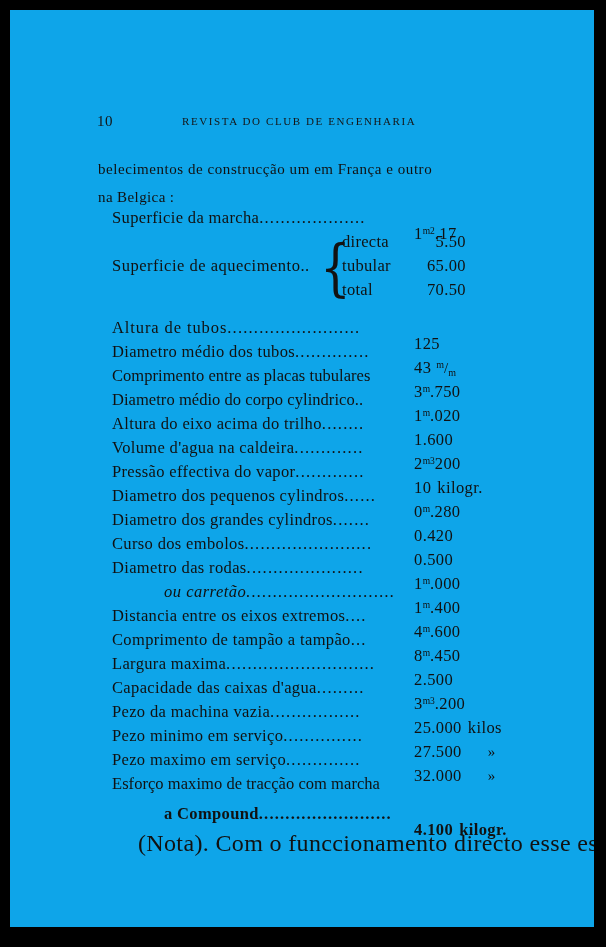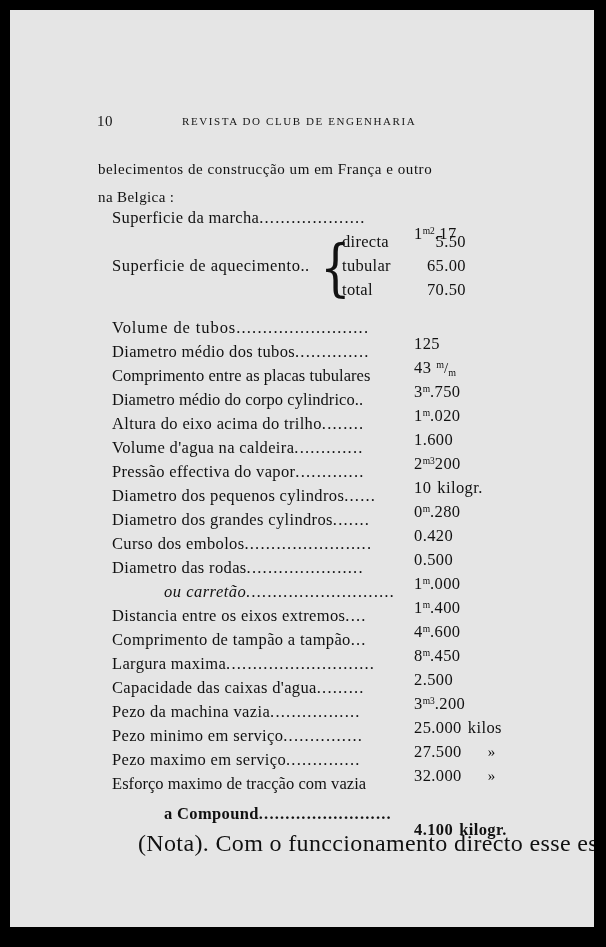--- a/index.html
+++ b/index.html
@@ -13,21 +13,21 @@
     font-family: "Liberation Serif", serif;
     overflow: hidden;
   }
 
   .page-frame {
     position: absolute;
     left: 10px;
     top: 10px;
     width: 584px;
     height: 917px;
-    background: #e5e5e5;
+    background: #0ea5e9;
     overflow: hidden;
   }
 
   .page-inner {
     position: absolute;
     left: 0;
     top: 0;
     width: 584px;
     height: 917px;
   }
@@ -235,21 +235,21 @@
             <span class="bval">65.00</span>
           </div>
           <div class="bi">
             <span class="bname">total</span>
             <span class="bval">70.50</span>
           </div>
         </div>
       </div>
 
       <div class="row gap-before">
-        <span class="label wide"><span>Volume  de  tubos</span><span class="dots">.........................</span></span>
+        <span class="label wide"><span>Altura  de  tubos</span><span class="dots">.........................</span></span>
         <span class="value">125</span>
       </div>
 
       <div class="row">
         <span class="label"><span>Diametro médio dos tubos</span><span class="dots">..............</span></span>
         <span class="value"><span>43</span><span class="frac"><span class="num">m</span><span class="sl">/</span><span class="den">m</span></span></span>
       </div>
 
       <div class="row">
         <span class="label tight"><span>Comprimento  entre as placas tubulares</span><span class="dots"></span></span>
@@ -330,21 +330,21 @@
         <span class="label"><span>Pezo minimo em serviço</span><span class="dots">...............</span></span>
         <span class="value"><span>27.500</span><span class="ditto">»</span></span>
       </div>
 
       <div class="row">
         <span class="label"><span>Pezo maximo em serviço</span><span class="dots">..............</span></span>
         <span class="value"><span>32.000</span><span class="ditto">»</span></span>
       </div>
 
       <div class="row">
-        <span class="label tight">Esforço maximo de tracção com vazia</span>
+        <span class="label tight">Esforço maximo de tracção com marcha</span>
       </div>
       <div class="row gap-small">
         <span class="label indent"><span>a Compound</span><span class="dots">.........................</span></span>
         <span class="value"><span>4.100</span><span class="unit">kilogr.</span></span>
       </div>
 
     </div>
 
     <div class="note">(Nota). Com o funccionamento directo esse es-</div>
 

